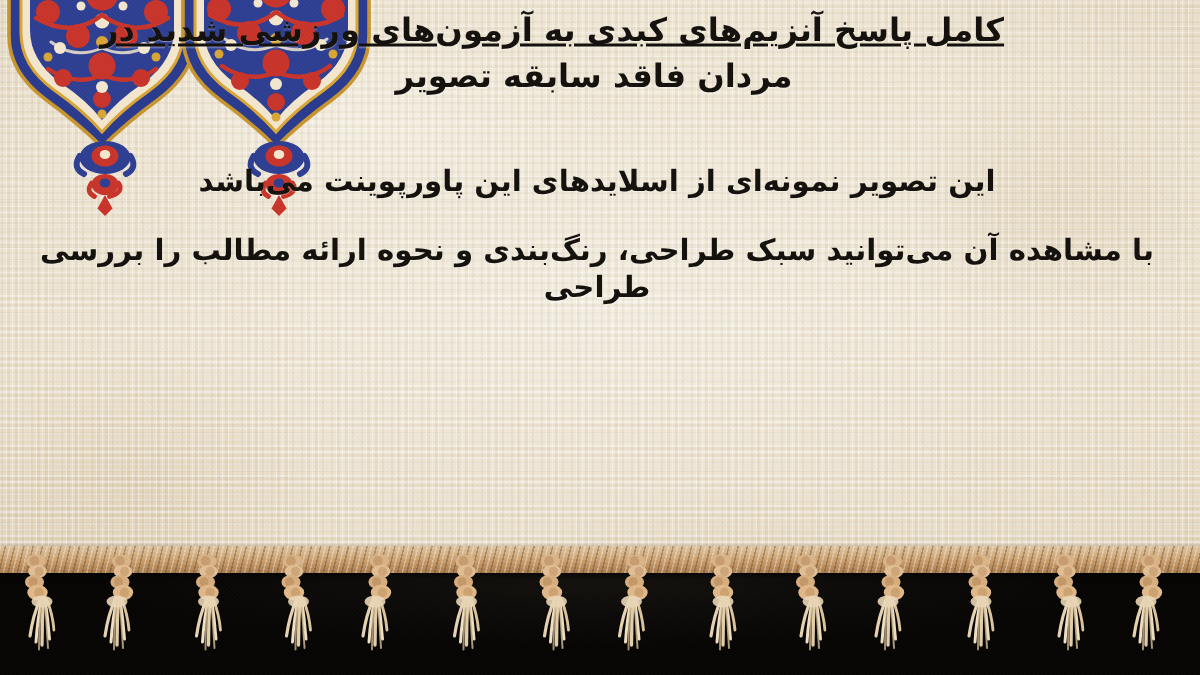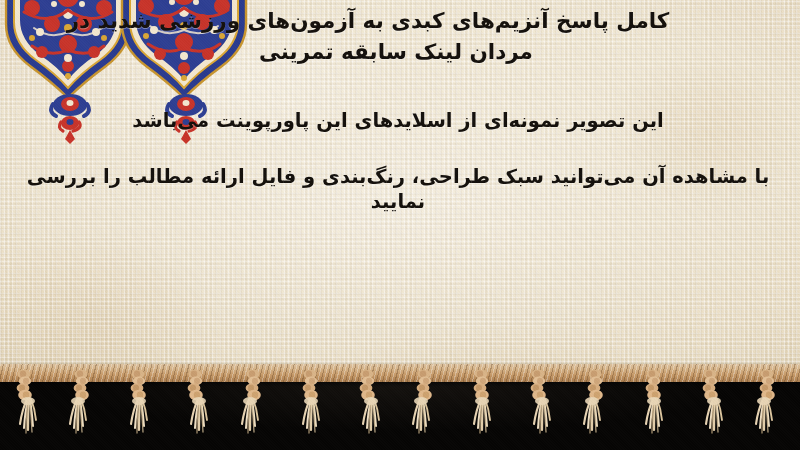--- a/index.html
+++ b/index.html
@@ -94,36 +94,36 @@
     right: 8px;
     text-align: center;
     color: #14100c;
     font-size: 21.5px;
     font-weight: 700;
     line-height: 1.42;
     letter-spacing: 0;
     text-shadow: 0 1px 0 rgba(255,255,255,0.35);
   }
   .title .ln { display: block; }
-  .title .ln.first { padding-right: 56px; }
+  .title .ln.first { padding-right: 56px; text-decoration: underline; }
 
   .body-text {
     position: absolute;
     top: 108px;
     left: 6px;
     right: 10px;
     text-align: center;
     color: #14100c;
     font-size: 19.5px;
     font-weight: 700;
     line-height: 1.32;
     text-shadow: 0 1px 0 rgba(255,255,255,0.32);
   }
   .body-text .ln { display: block; }
-  .body-text .ln.l1 { margin-bottom: 30px; }
+  .body-text .ln.l1 { margin-bottom: 20px; }
   .body-text .ln.l2 { margin-bottom: 10px; }
 
   
   .fringe {
     position: absolute;
     left: 0;
     bottom: 0;
     width: 800px;
     height: 96px;
   }
@@ -331,26 +331,26 @@
         <path d="M30 38 L25 47 L30 52 L35 47 Z" fill="#c8342a"></path>
       </svg>
     </div>
 
   </div>
 
   <div class="text-layer">
 
     <div class="title">
       <span class="ln first">کامل پاسخ آنزیم‌های کبدی به آزمون‌های ورزشی شدید در</span>
-      <span class="ln">مردان لینک سابقه تمرینی</span>
+      <span class="ln">مردان فاقد سابقه تصویر</span>
     </div>
 
     <div class="body-text">
       <span class="ln l1">این تصویر نمونه‌ای از اسلایدهای این پاورپوینت می‌باشد</span>
-      <span class="ln l2">با مشاهده آن می‌توانید سبک طراحی، رنگ‌بندی و فایل ارائه مطالب را بررسی نمایید</span>
+      <span class="ln l2">با مشاهده آن می‌توانید سبک طراحی، رنگ‌بندی و نحوه ارائه مطالب را بررسی طراحی</span>
     </div>
 
   </div>
 
   <div class="fringe">
     <div class="fringe-black"></div>
     <div class="fringe-cord"></div>
     <div id="tassel-host">
         <div class="tassel blur-soft" style="left: 11px;"><svg width="26" height="70" viewBox="0 0 26 70" xmlns="http://www.w3.org/2000/svg">
             <g transform="translate(0,0)">

